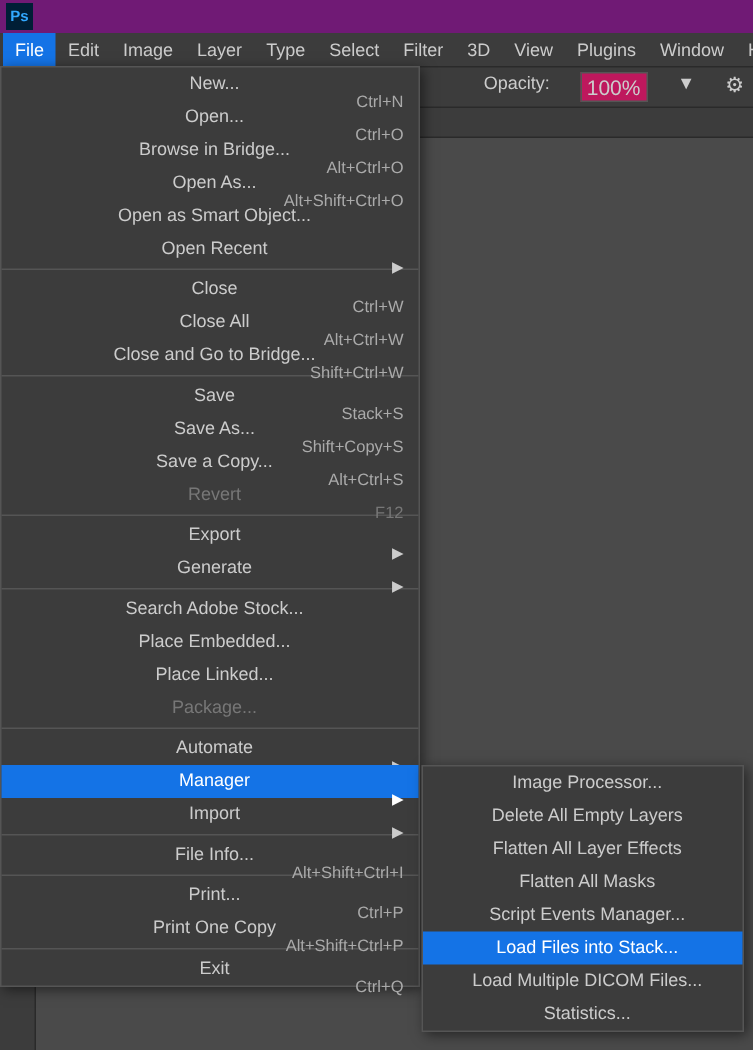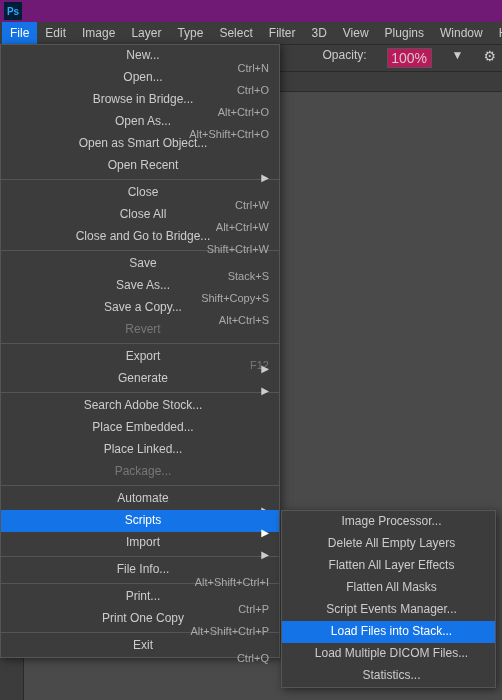--- a/index.html
+++ b/index.html
@@ -167,21 +167,20 @@
     }
 
     .menu-item.active, .menu-item.highlighted {
       background: #1473e6;
       color: white;
     }
 
     .menu-item.disabled {
       color: #777;
       cursor: default;
-      gap: 23px;
     }
 
     .menu-item .shortcut {
       margin-left: auto;
       font-size: 11px;
       color: #aaa;
     }
 
     .menu-item .arrow {
       margin-left: auto;
@@ -365,21 +364,21 @@
     </div>
 
     <div class="menu-separator"></div>
 
     <div class="menu-item">
       <span>Automate</span>
       <span class="arrow">▶</span>
     </div>
 
     <div class="menu-item active" style="position:relative;">
-      <span>Scripts</span>
+      <span>Manager</span>
       <span class="arrow">▶</span>
 
       <div class="submenu" style="top: 0; left: 280px;">
         <div class="menu-item">
           <span>Image Processor...</span>
         </div>
         <div class="menu-item">
           <span>Delete All Empty Layers</span>
         </div>
         <div class="menu-item">

